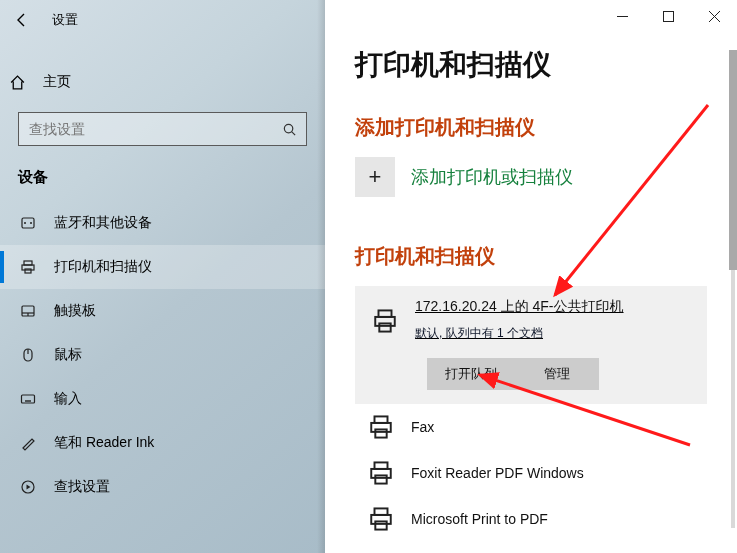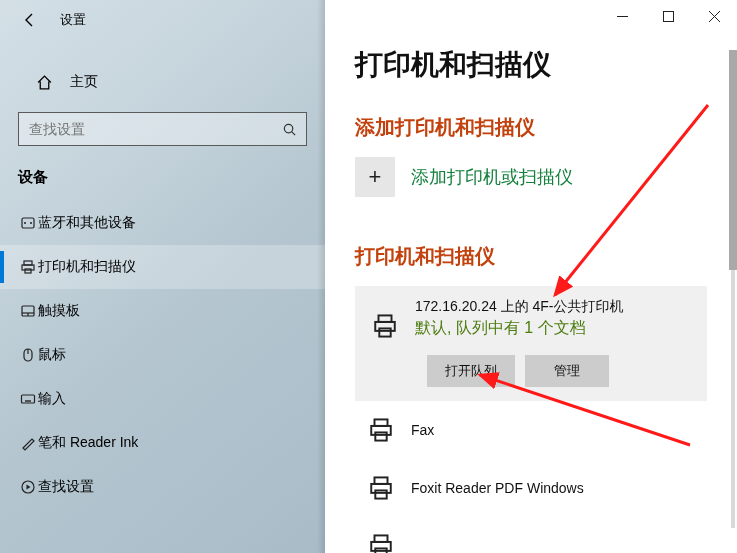--- a/index.html
+++ b/index.html
@@ -3,65 +3,65 @@
 <meta charset="utf-8">
 <style>
 * { margin: 0; padding: 0; box-sizing: border-box; font-family: "Microsoft YaHei", "Segoe UI", sans-serif; }
 body { width: 737px; height: 553px; overflow: hidden; background: #fff; position: relative; }
 
 .window { display: flex; width: 100%; height: 100%; }
 
 .sidebar { width: 325px; height: 100%; background: linear-gradient(140deg, #d4dfe6 0%, #c5d4dc 30%, #b5c6d0 55%, #a8bcc8 100%); position: relative; }
 .sidebar-shadow { position: absolute; right: 0; top: 0; width: 8px; height: 100%; background: linear-gradient(to right, rgba(0,0,0,0) 0%, rgba(0,0,0,0.12) 100%); }
 
-.titlebar { display: flex; align-items: center; height: 40px; padding-left: 10px; }
+.titlebar { display: flex; align-items: center; height: 40px; padding-left: 2px; }
 .back-btn { width: 40px; height: 40px; display: flex; align-items: center; justify-content: center; cursor: pointer; }
 .title-text { font-size: 13px; margin-left: 10px; color: #000; }
 
-.home-row { display: flex; align-items: center; height: 40px; padding-left: 34px; margin-top: 22px; cursor: pointer; }
+.home-row { display: flex; align-items: center; height: 40px; padding-left: 7px; margin-top: 22px; cursor: pointer; }
 .home-row .icon { width: 20px; display: flex; justify-content: center; }
 .home-row .label { margin-left: 16px; font-size: 14px; color: #000; }
 
 .search-wrap { padding: 10px 18px 0 18px; }
 .search-box { position: relative; border: 1px solid #5a5a5a; height: 34px; background: rgba(255,255,255,0.35); display: flex; }
 .search-box input { border: none; outline: none; background: transparent; flex: 1; padding: 0 10px; font-size: 14px; color: #333; }
 .search-box .sicon { width: 34px; display: flex; align-items: center; justify-content: center; color: #333; }
 
 .section-title { padding: 22px 18px 8px 18px; font-size: 15px; font-weight: bold; color: #000; }
 
 .nav { margin-top: 6px; }
 .nav-item { display: flex; align-items: center; height: 44px; padding-left: 18px; cursor: pointer; position: relative; }
 .nav-item .icon { width: 20px; display: flex; justify-content: center; color: #222; }
-.nav-item .label { font-size: 14px; color: #000; }
+.nav-item .label { margin-left: 16px; font-size: 14px; color: #000; }
 .nav-item.active::before { content: ""; position: absolute; left: 0; top: 6px; bottom: 6px; width: 4px; background: #0078d7; }
 .nav-item.active { background: rgba(255,255,255,0.25); }
 
 .main { flex: 1; position: relative; background: #fff; }
 .win-controls { position: absolute; top: 0; right: 0; display: flex; }
 .win-btn { width: 46px; height: 32px; display: flex; align-items: center; justify-content: center; color: #222; cursor: pointer; }
 
 .content { padding: 46px 30px 0 30px; height: 100%; overflow: hidden; }
 .h1 { font-size: 28px; font-weight: 600; color: #111; margin-bottom: 30px; }
 .h2 { font-size: 20px; font-weight: 700; color: #c2410c; margin-bottom: 16px; }
 
 .add-row { display: flex; align-items: center; margin-bottom: 46px; cursor: pointer; }
 .add-tile { width: 40px; height: 40px; background: #e6e6e6; display: flex; align-items: center; justify-content: center; font-size: 22px; color: #222; }
 .add-label { margin-left: 16px; font-size: 18px; color: #15803d; }
 
 .printer-list { }
 .printer-item { display: flex; padding: 10px 8px; }
 .printer-item.selected { background: #f0f0f0; flex-direction: column; padding: 12px 12px 14px 12px; }
-.printer-head { display: flex; align-items: flex-end; }
+.printer-head { display: flex; align-items: center; text-decoration: underline; }
 .printer-icon { width: 36px; display: flex; justify-content: center; padding-top: 2px; color: #222; flex-shrink:0; }
 .printer-meta { margin-left: 12px; }
 .printer-name { font-size: 14px; color: #111; }
-.printer-status { font-size: 16px; color: #4d7c0f; margin-top: 2px; }
-.printer-actions { display: flex; gap: 10px; margin-top: 16px; padding-left: 60px; }
+.printer-status { font-size: 12px; color: #0f172a; margin-top: 9px; }
+.printer-actions { display: flex; gap: 0; margin-top: 16px; padding-left: 60px; }
 .pbtn { background: #cccccc; border: none; height: 32px; padding: 0 18px; font-size: 13px; color: #111; cursor: pointer; min-width: 84px; }
-.simple-item { display: flex; align-items: center; padding: 16px 8px; cursor: pointer; }
+.simple-item { display: flex; align-items: center; padding: 10px 8px; cursor: pointer; }
 .simple-item .printer-icon { padding-top: 0; }
 .simple-name { margin-left: 12px; font-size: 14px; color: #111; }
 
 .vscroll { position: absolute; right: 2px; top: 50px; width: 4px; height: 478px; background: #d9d9d9; }
 .vscroll-thumb { position: absolute; left: -2px; width: 8px; height: 220px; top: 0; background: #a9a9a9; }
 
 .arrow { position: absolute; pointer-events: none; }
 </style>
 </head>
 <body>
@@ -246,20 +246,21 @@
           <span class="simple-name">Foxit Reader PDF Windows</span>
         </div>
         <div class="simple-item">
           <span class="printer-icon">
               <svg width="26" height="26" viewBox="0 0 16 16">
                 <rect x="4" y="1.5" width="8" height="4" stroke="#222" stroke-width="1.2" fill="none"></rect>
                 <rect x="2" y="5.5" width="12" height="5.5" stroke="#222" stroke-width="1.2" fill="none"></rect>
                 <rect x="4.5" y="9.5" width="7" height="5" stroke="#222" stroke-width="1.2" fill="none"></rect>
               </svg>
             </span>
+          <span class="simple-name">Microsoft Print to PDF</span>
         </div>
       </div>
     </div>
 
     <div class="vscroll">
       <div class="vscroll-thumb"></div>
     </div>
   </div>
 </div>
 

